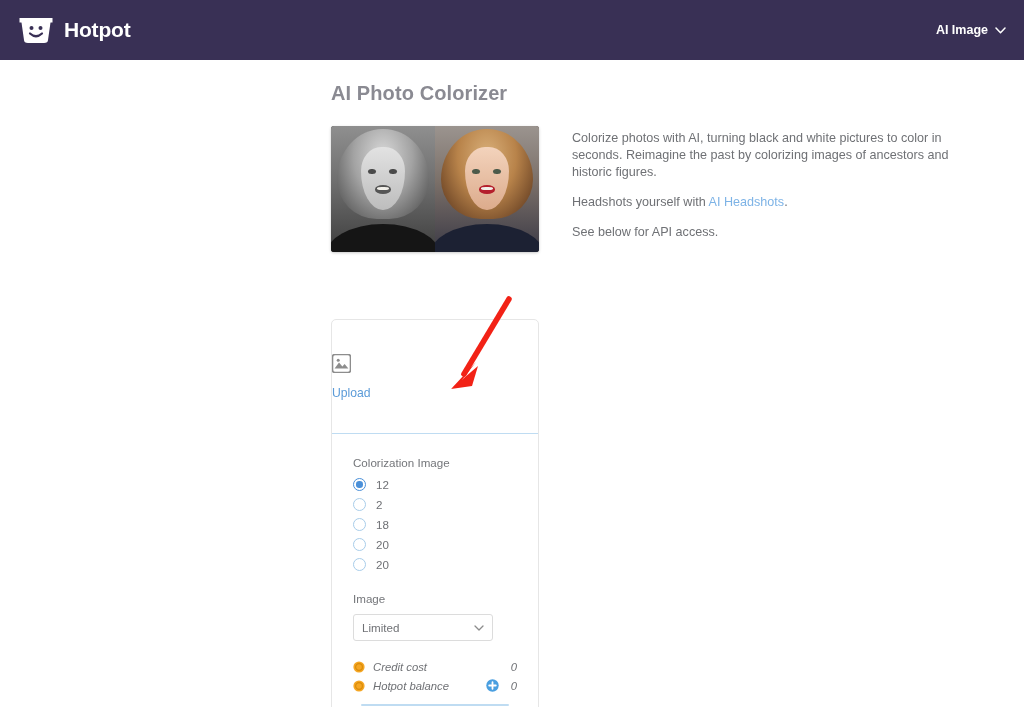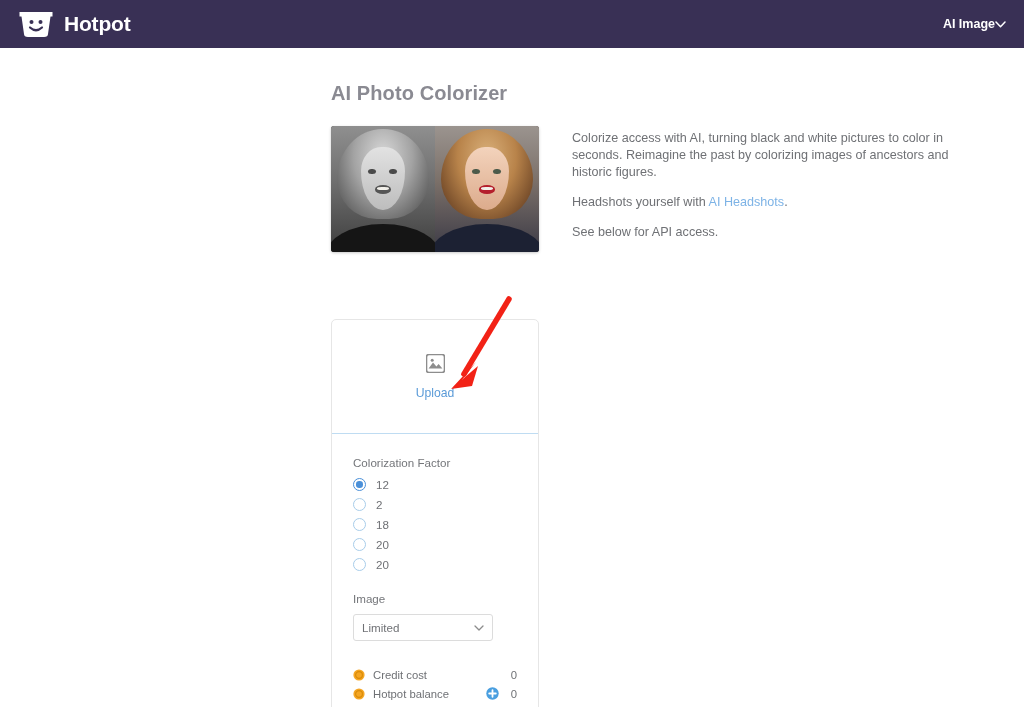--- a/index.html
+++ b/index.html
@@ -7,33 +7,33 @@
     margin: 0; padding: 0;
     width: 1024px; height: 707px;
     background: #ffffff;
     font-family: "Liberation Sans", sans-serif;
     overflow: hidden;
   }
 
   
   .header {
     position: absolute; top: 0; left: 0;
-    width: 1024px; height: 48px;
+    width: 1024px; height: 60px;
     background: #393055;
     display: flex; align-items: center;
     justify-content: space-between;
   }
   .brand { display: flex; align-items: center; padding-left: 18px; gap: 10px; }
   .logo-icon { width: 36px; height: 28px; display: block; }
   .brand-name {
     color: #ffffff; font-size: 21px; font-weight: bold;
     letter-spacing: -0.2px;
   }
   .nav-right {
-    display: flex; align-items: center; 
+    display: flex; align-items: center; gap: 7px;
     padding-right: 18px; cursor: pointer;
   }
   .nav-label { color: #ffffff; font-size: 12.5px; font-weight: bold; }
   .chev { width: 11px; height: 7px; display: block; }
 
   
   .page { position: absolute; top: 48px; left: 0; width: 1024px; }
   .page-title {
     position: absolute; left: 331px; top: 34px;
     font-size: 20px; font-weight: bold; color: #8a8a92;
@@ -98,21 +98,21 @@
   .card {
     position: absolute; left: 331px; top: 271px;
     width: 208px; min-height: 440px;
     background: #ffffff;
     border: 1px solid #e6e6e6;
     border-radius: 5px;
   }
   .upload-zone {
     height: 113px;
     display: flex; flex-direction: column;
-    align-items: center; justify-content: center;
+    align-items: flex-start; justify-content: center;
     gap: 13px; cursor: pointer;
   }
   .img-icon { width: 19px; height: 19px; display:block; }
   .upload-label { font-size: 12.2px; color: #5b9bd8; }
   .divider { height: 1px; background: #bfdcf2; margin: 0; }
   .opts { padding: 22px 21px 0 21px; }
   .field-label {
     font-size: 11.6px; color: #74767a; margin-bottom: 9px;
   }
   .radio-row {
@@ -133,21 +133,21 @@
   .size-block { margin-top: 21px; }
   .select {
     width: 140px; height: 27px;
     border: 1px solid #dcdcdc; border-radius: 3px;
     background: #fff;
     display: flex; align-items: center; justify-content: space-between;
     padding: 0 8px; cursor: pointer;
   }
   .select-val { font-size: 11.6px; color: #6f7175; }
   .sel-chev { width: 10px; height: 6px; display:block; }
-  .credits { margin-top: 28px; }
+  .credits { margin-top: 20px; font-style: italic; }
   .credit-row {
     display: flex; align-items: center; gap: 8px; margin-bottom: 6px;
   }
   .coin { width: 12px; height: 12px; flex: none; display:block; }
   .credit-name { font-size: 11.3px; color: #6f7175; flex: 1; }
   .plus-btn { width: 13px; height: 13px; flex:none; display:block; cursor:pointer; }
   .credit-val { font-size: 11.3px; color: #6f7175; width: 10px; text-align: right; }
   .bottom-bar {
     margin: 12px 8px 0 8px; height: 2px;
     background: #bfdcf2; border-radius: 2px;
@@ -203,21 +203,21 @@
       <div class="face"></div>
       <div class="eye l"></div>
       <div class="eye r"></div>
       <div class="lips"></div>
       <div class="teeth"></div>
       <div class="shoulder"></div>
     </div>
   </div>
 
   <div class="desc">
-    <p>Colorize access with AI, turning black and white pictures to color in seconds. Reimagine the past by colorizing images of ancestors and historic figures.</p>
+    <p>Colorize photos with AI, turning black and white pictures to color in seconds. Reimagine the past by colorizing images of ancestors and historic figures.</p>
     <p><span>Headshots yourself with </span><a class="link" href="#">AI Headshots</a><span>.</span></p>
     <p>See below for API access.</p>
   </div>
 
   <div class="card">
 
     <div class="upload-zone">
       <span>
         <svg class="img-icon" viewBox="0 0 19 19">
           <rect x="0.5" y="0.5" width="18" height="18" rx="2.5" fill="#ffffff" stroke="#8d8d8d" stroke-width="1.6"></rect>
@@ -225,21 +225,21 @@
           <path d="M2.6 14.5 L7 8.4 L10.4 12.4 L12.6 10 L16.4 14.5 Z" fill="#8d8d8d"></path>
         </svg>
       </span>
       <span class="upload-label">Upload</span>
     </div>
 
     <div class="divider"></div>
 
     <div class="opts">
 
-      <div class="field-label">Colorization Factor</div>
+      <div class="field-label">Colorization Image</div>
 
       <div class="radio-row">
         <span class="radio on"></span>
         <span class="radio-text">12</span>
       </div>
       <div class="radio-row">
         <span class="radio"></span>
         <span class="radio-text">2</span>
       </div>
       <div class="radio-row">

